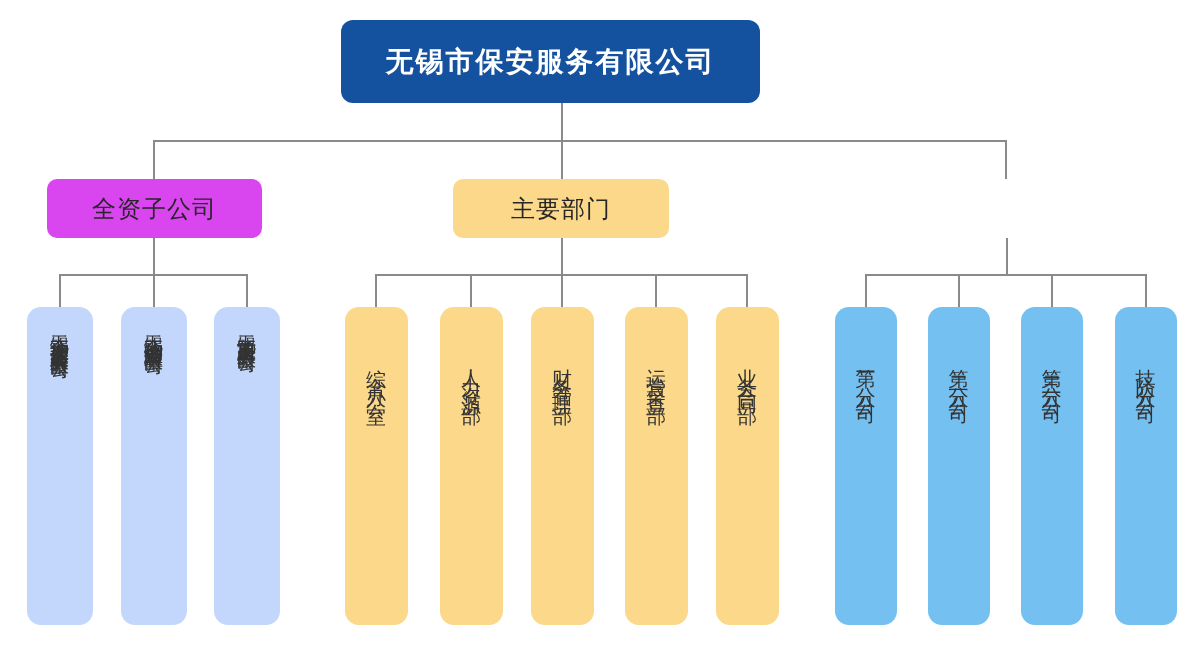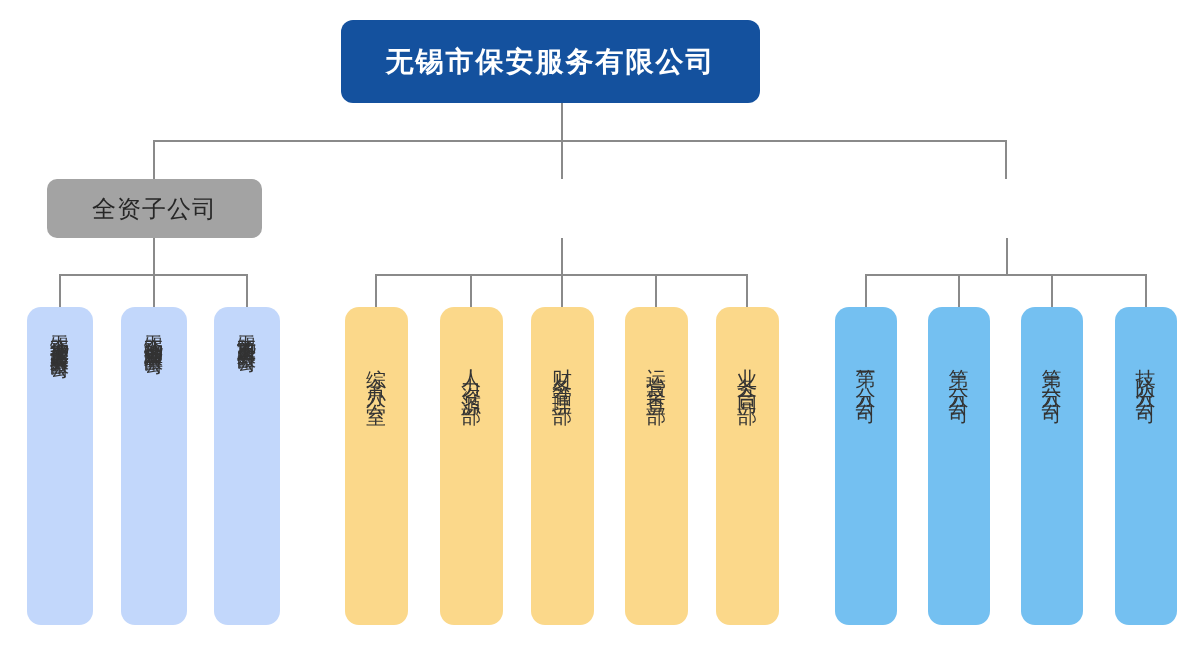--- a/index.html
+++ b/index.html
@@ -16,21 +16,21 @@
   .node { position: absolute; display: flex; align-items: center; justify-content: center; }
   .root-node {
     left: 341px; top: 20px; width: 419px; height: 83px;
     background: #14519e; border-radius: 12px;
     color: #ffffff; font-size: 28px; font-weight: bold; letter-spacing: 2px;
   }
   .group-node {
     top: 179px; height: 59px; border-radius: 10px;
     color: #262626; font-size: 24px; font-weight: 400; letter-spacing: 1px;
   }
-  .group-subsidiaries { left: 47px;  width: 215px; background: #a3a3a3; justify-content: center; }
+  .group-subsidiaries { left: 47px;  width: 215px; background: #d946ef; justify-content: center; }
   .group-departments  { left: 453px; width: 216px; background: #fbd88a; }
   .group-branches     { left: 898px; width: 218px; background: #74c0f1; }
   .leaf {
     position: absolute; top: 307px; height: 318px; border-radius: 14px;
     display: flex; justify-content: center; align-items: flex-start;
   }
   .leaf-subsidiary { width: 66px; background: #c2d7fb; }
   .leaf-department { width: 63px; background: #fbd88a; }
   .leaf-branch     { width: 62px; background: #74c0f1; }
   .vtext {
@@ -75,20 +75,23 @@
   <div class="connector" style="left:1051px; top:274px; width:2px; height:33px;"></div>
   <div class="connector" style="left:1145px; top:274px; width:2px; height:33px;"></div>
 
   <div class="node root-node">
     <span>无锡市保安服务有限公司</span>
   </div>
 
   <div class="node group-node group-subsidiaries">
     <span>全资子公司</span>
   </div>
+  <div class="node group-node group-departments">
+    <span>主要部门</span>
+  </div>
 
   <div class="leaf leaf-subsidiary" style="left:27px;">
     <span class="vtext vtext-long">无锡金安押运保安服务有限公司</span>
   </div>
   <div class="leaf leaf-subsidiary" style="left:121px;">
     <span class="vtext vtext-long">无锡金翔物业管理有限公司</span>
   </div>
   <div class="leaf leaf-subsidiary" style="left:214px;">
     <span class="vtext vtext-long">无锡市前卫服务有限公司</span>
   </div>

